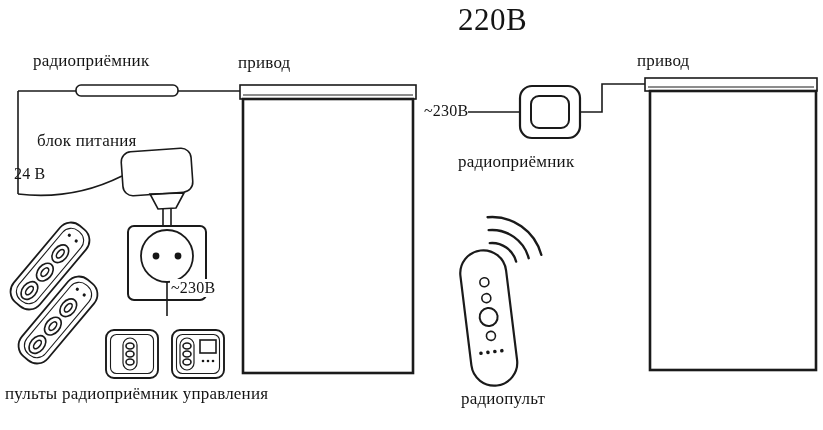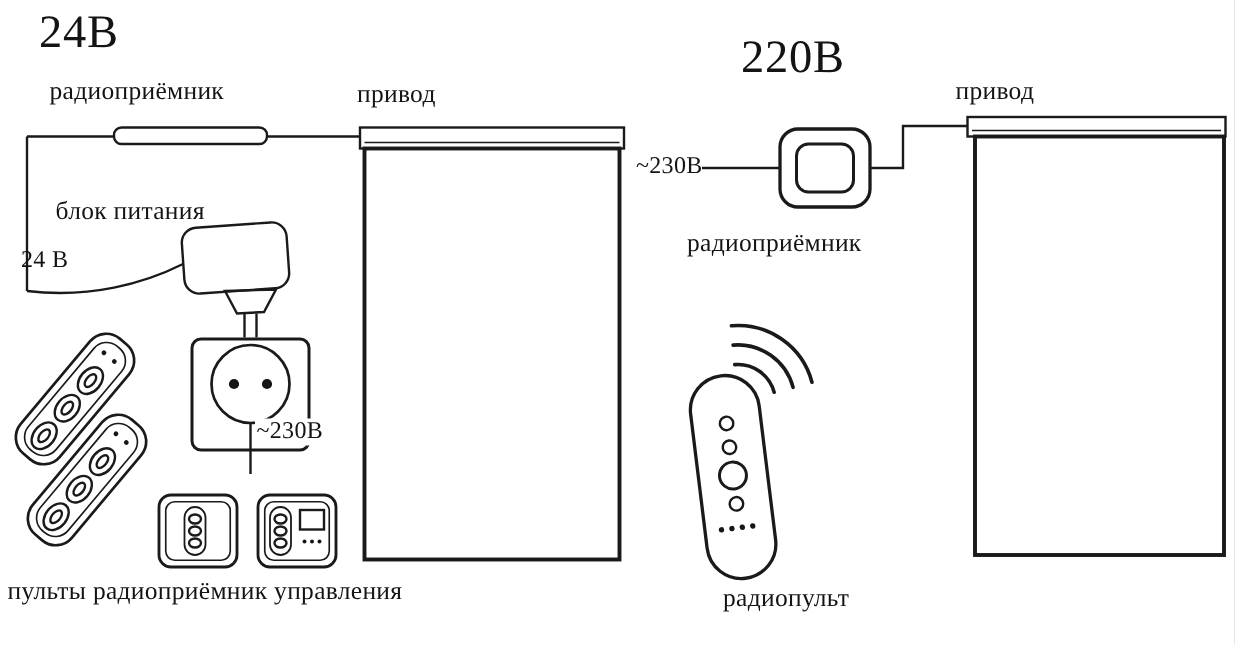--- a/index.html
+++ b/index.html
@@ -144,27 +144,26 @@
 
       <g stroke-width="2.4" stroke-linecap="round">
         <path d="M489.8,243.1 A25,25 0 0 1 516.1,261.5"></path>
         <path d="M488.7,230.1 A38,38 0 0 1 528.7,258.2"></path>
         <path d="M487.6,217.2 A51,51 0 0 1 541.3,254.8"></path>
       </g>
 
     </g>
   </svg>
 
-  <div class="lbl title" style="left:26px; top:3px;">24В</div>
   <div class="lbl" style="left:33px; top:51px;">радиоприёмник</div>
   <div class="lbl" style="left:238px;top:53px;">привод</div>
   <div class="lbl" style="left:37px; top:131px;">блок питания</div>
   <div class="lbl small" style="left:14px; top:165px;">24 В</div>
   <div class="lbl small" style="left:170px;top:279px; background:#fff; padding:0 1px;">~230В</div>
   <div class="lbl" style="left:5px;  top:384px;">пульты радиоприёмник управления</div>
 
-  <div class="lbl title" style="left:458px;top:20px;margin-left:36px;">220В</div>
+  <div class="lbl title" style="left:458px;top:2px;">220В</div>
   <div class="lbl small" style="left:424px;top:102px;">~230В</div>
   <div class="lbl" style="left:458px;top:152px;">радиоприёмник</div>
   <div class="lbl" style="left:637px;top:51px;">привод</div>
-  <div class="lbl" style="left:482px;top:389px;">радиопульт</div>
+  <div class="lbl" style="left:461px;top:389px;">радиопульт</div>
 
 </div>
 
 </body></html>

